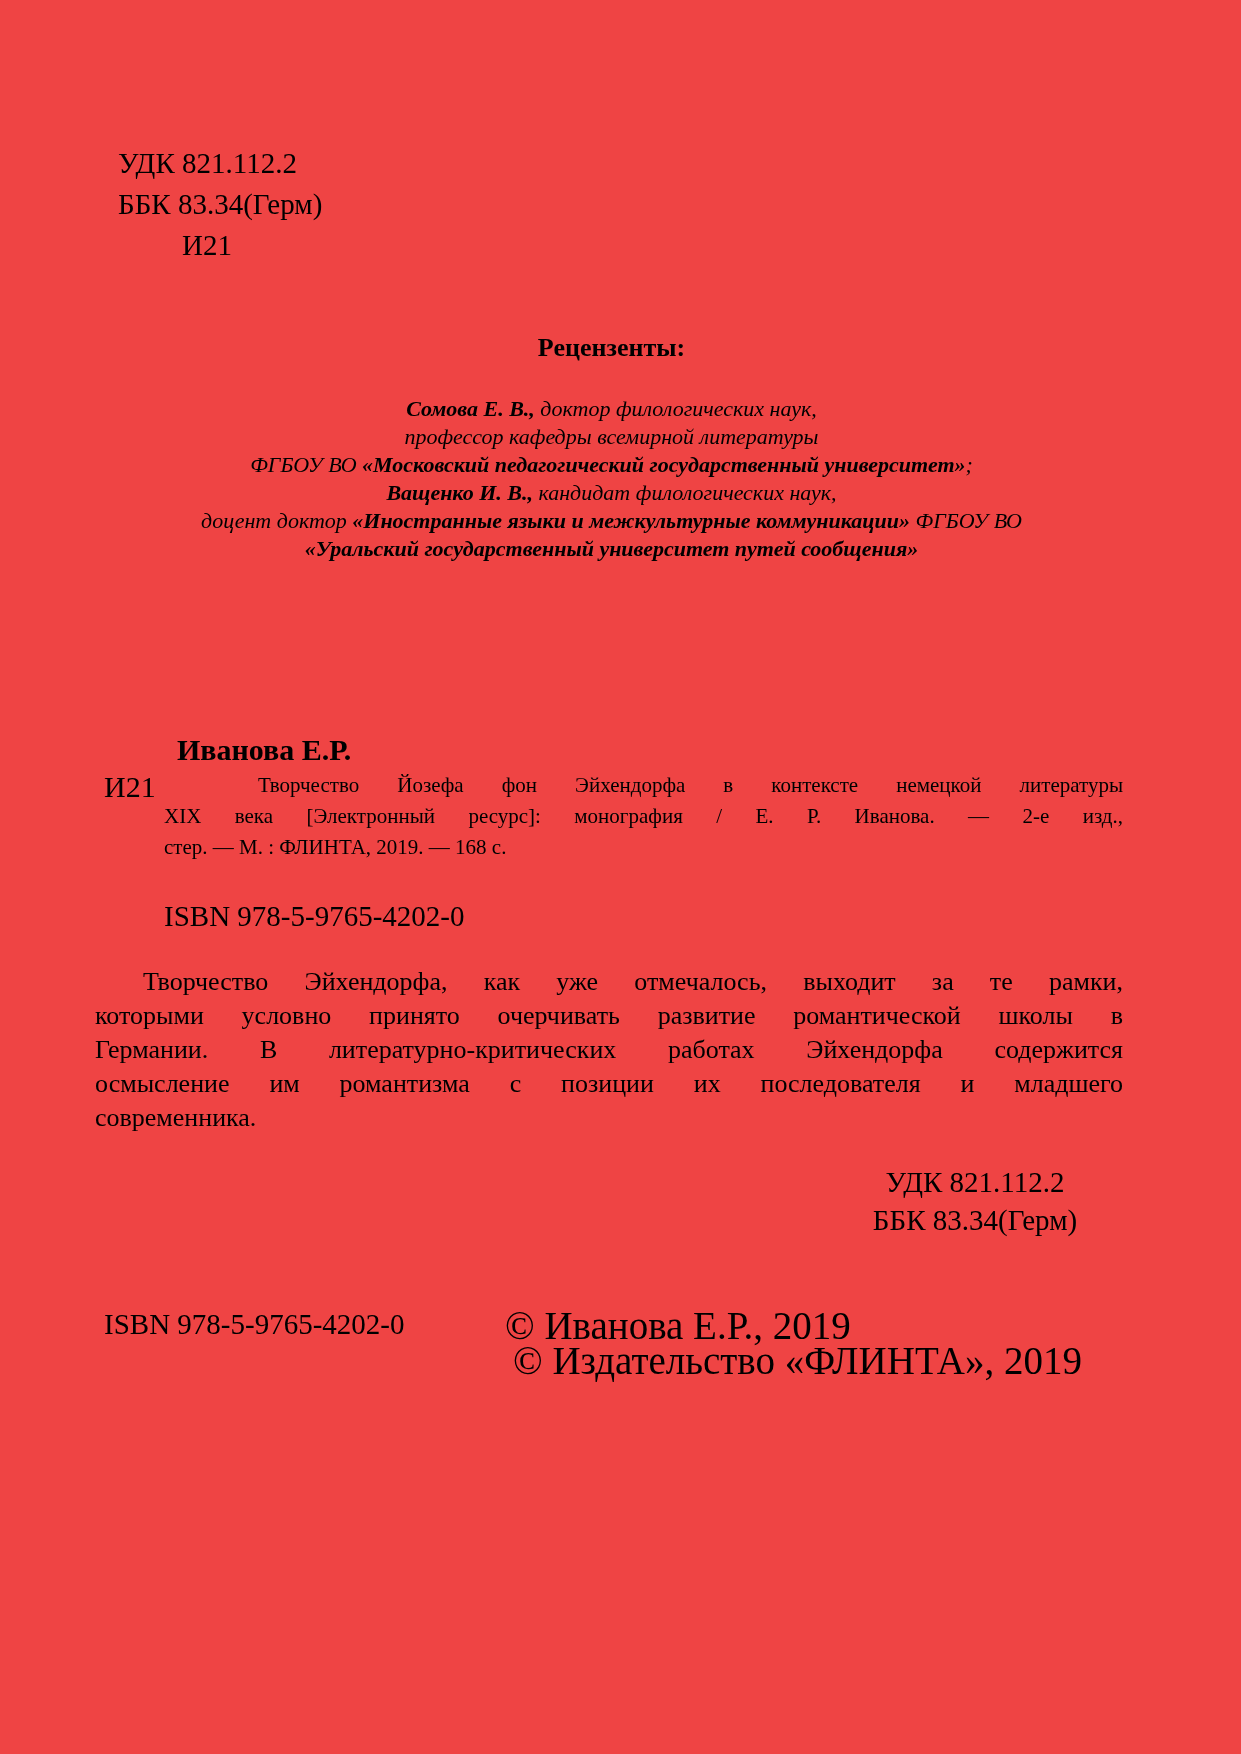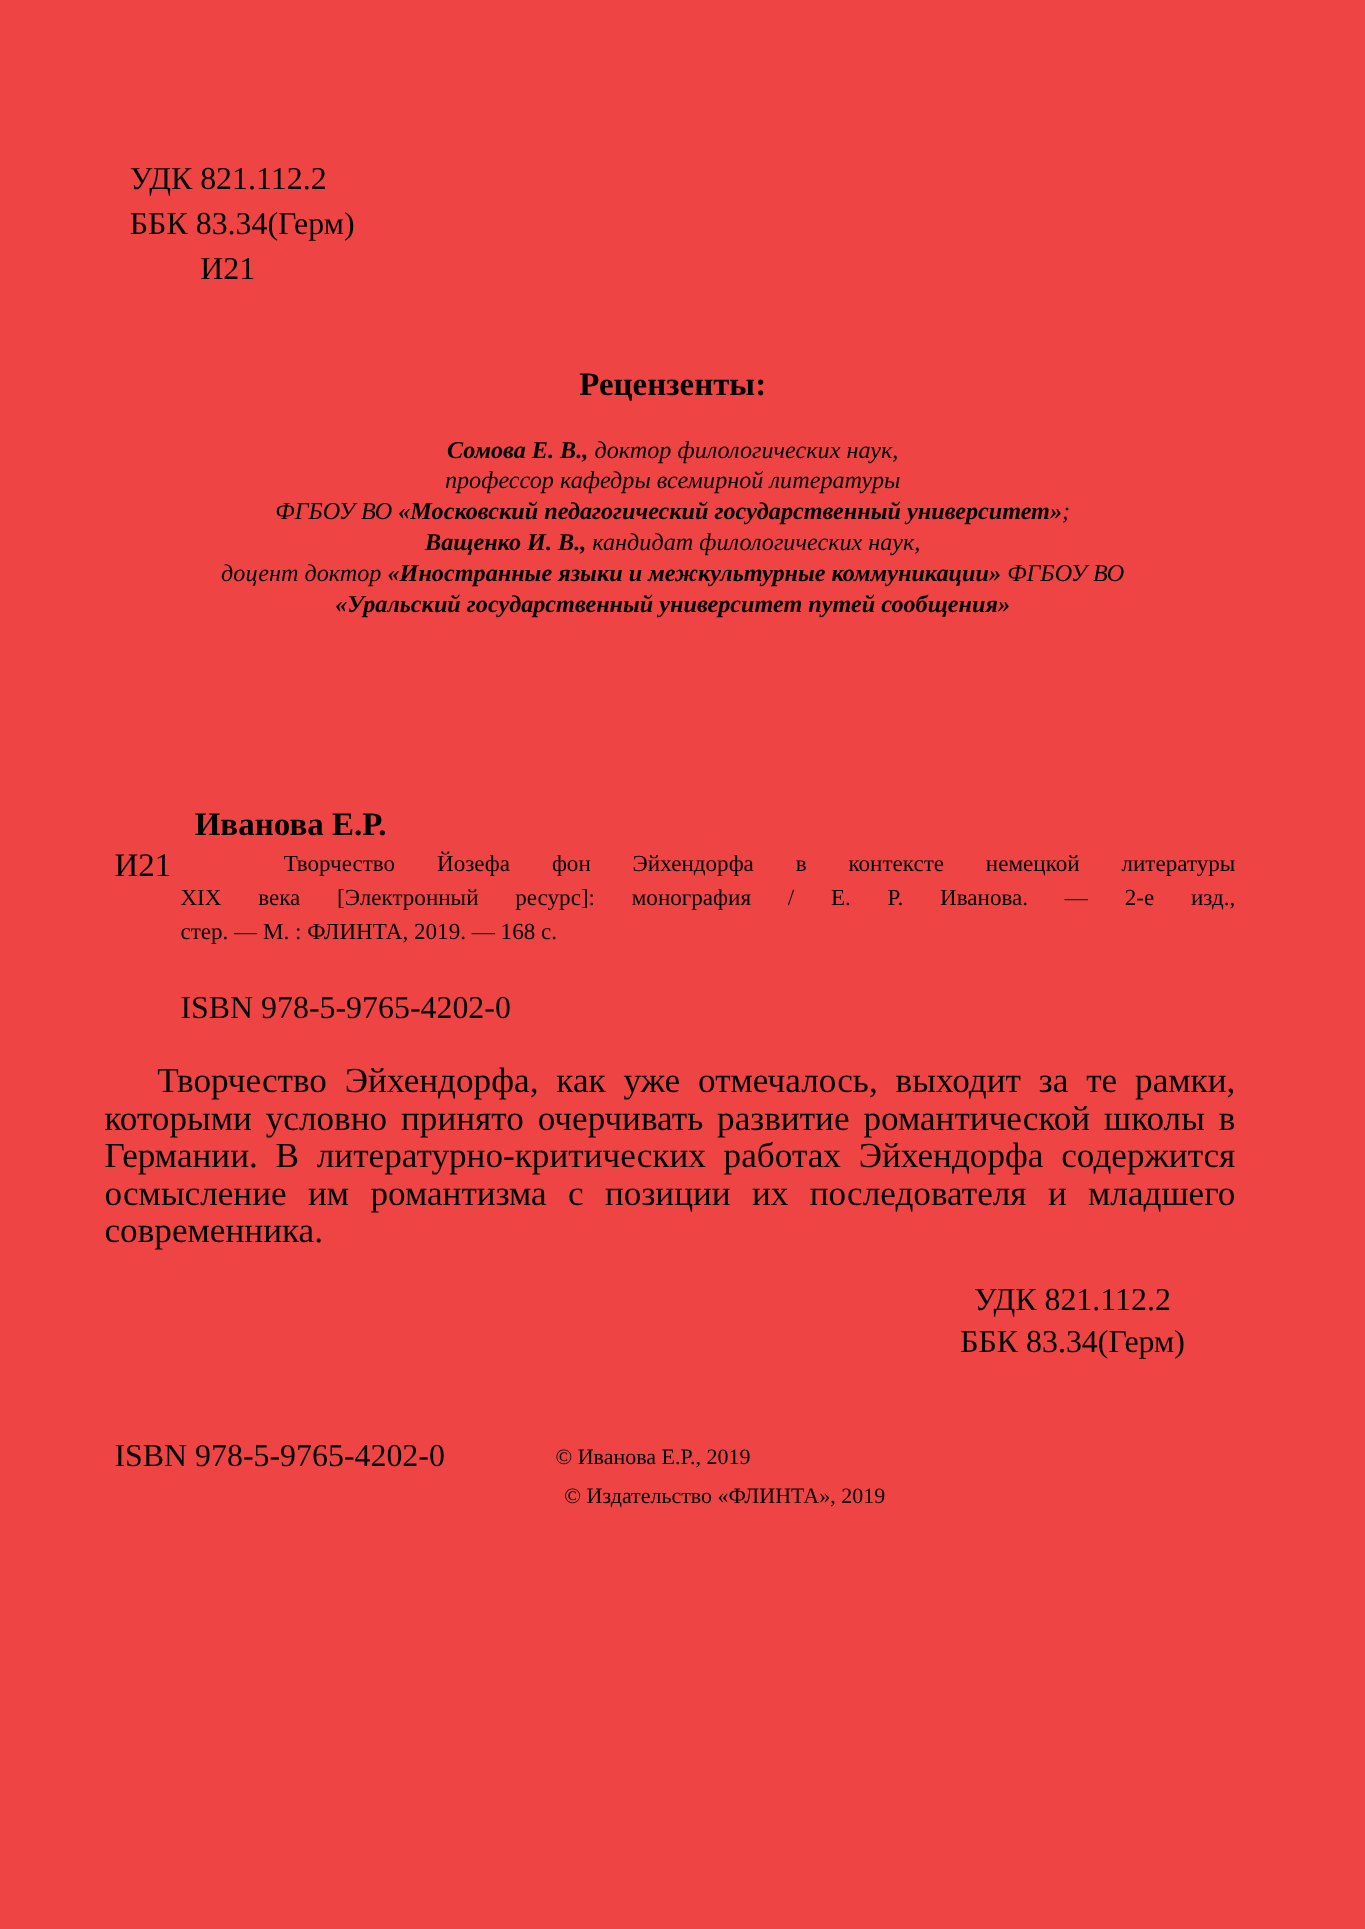--- a/index.html
+++ b/index.html
@@ -29,21 +29,21 @@
     padding-left: 64px;
   }
   
   .reviewers-heading {
     position: absolute;
     left: 100px;
     width: 1023px;
     top: 333px;
     text-align: center;
     font-weight: bold;
-    font-size: 30px;
+    font-size: 26px;
   }
   .reviewers {
     position: absolute;
     left: 80px;
     width: 1063px;
     top: 395px;
     text-align: center;
     font-style: italic;
     font-size: 22px;
     line-height: 28px;
@@ -91,21 +91,21 @@
     top: 900px;
     font-size: 29px;
     white-space: nowrap;
   }
   
   .annotation {
     position: absolute;
     left: 95px;
     width: 1028px;
     top: 965px;
-    font-size: 32px;
+    font-size: 26px;
     line-height: 34px;
   }
   .annotation .first {
     text-indent: 48px;
   }
   
   .codes-right {
     position: absolute;
     left: 830px;
     width: 290px;
@@ -120,21 +120,21 @@
     position: absolute;
     left: 104px;
     top: 1308px;
     font-size: 29px;
     white-space: nowrap;
   }
   .copyrights {
     position: absolute;
     left: 505px;
     top: 1308px;
-    font-size: 20px;
+    font-size: 39px;
     line-height: 35px;
     white-space: nowrap;
   }
   .copyrights .second {
     padding-left: 8px;
   }
 </style>
 </head>
 <body>
 

